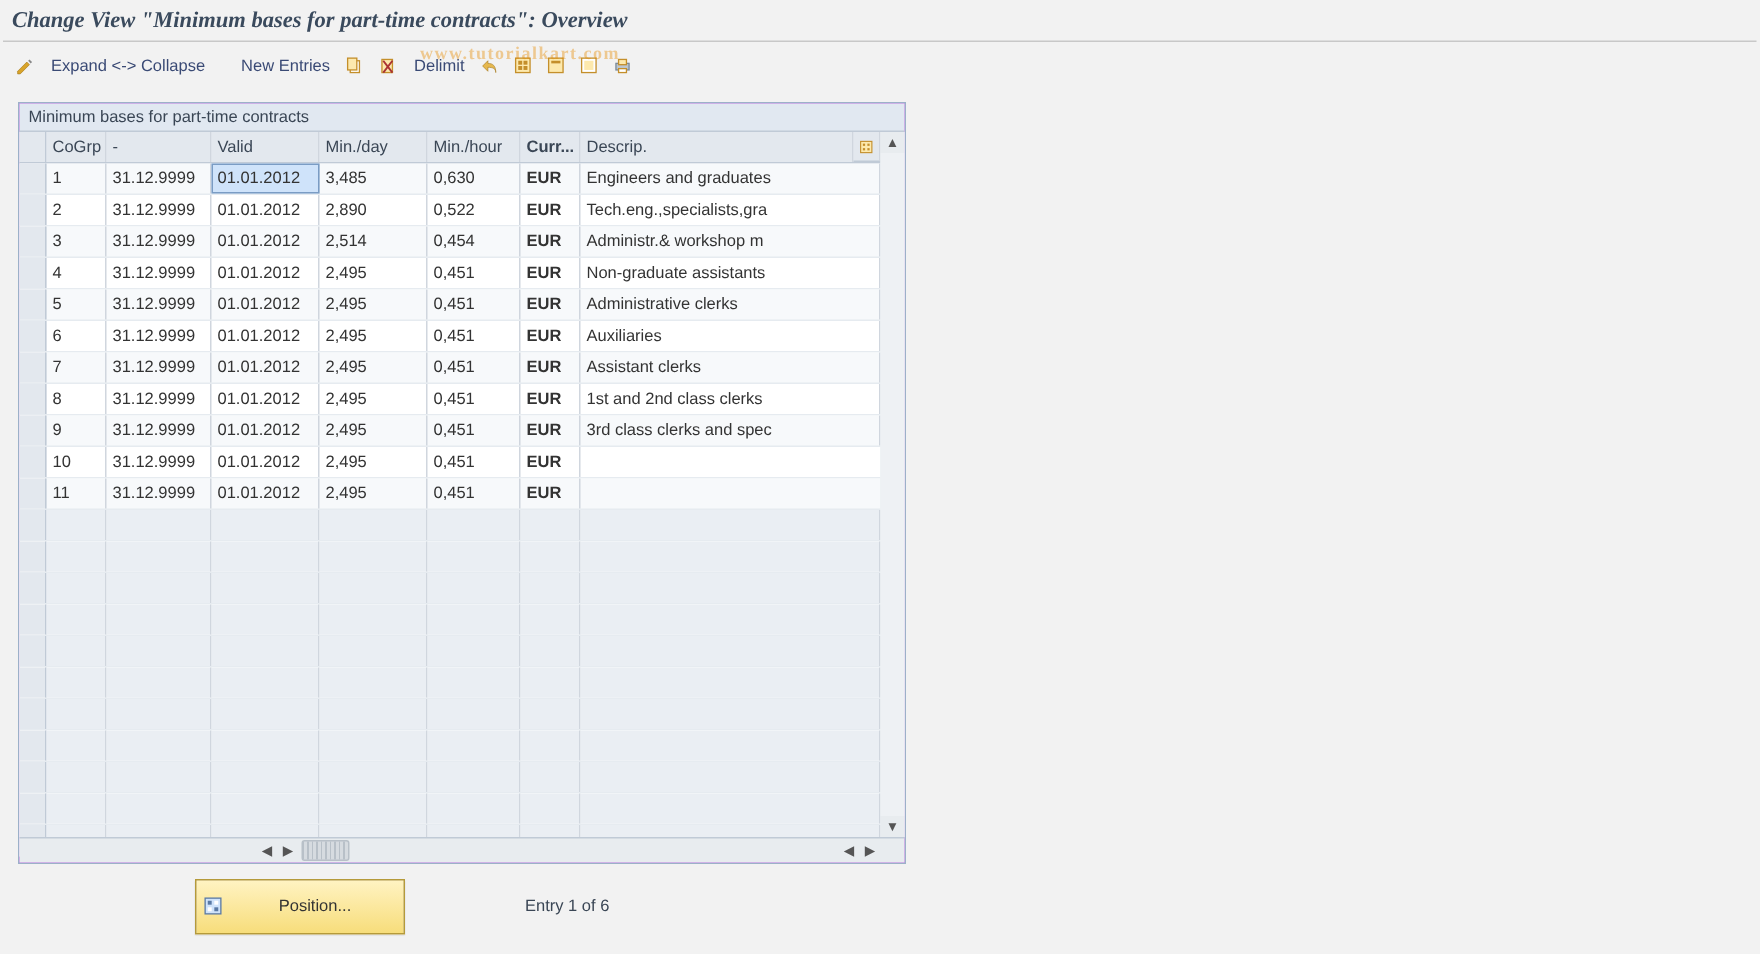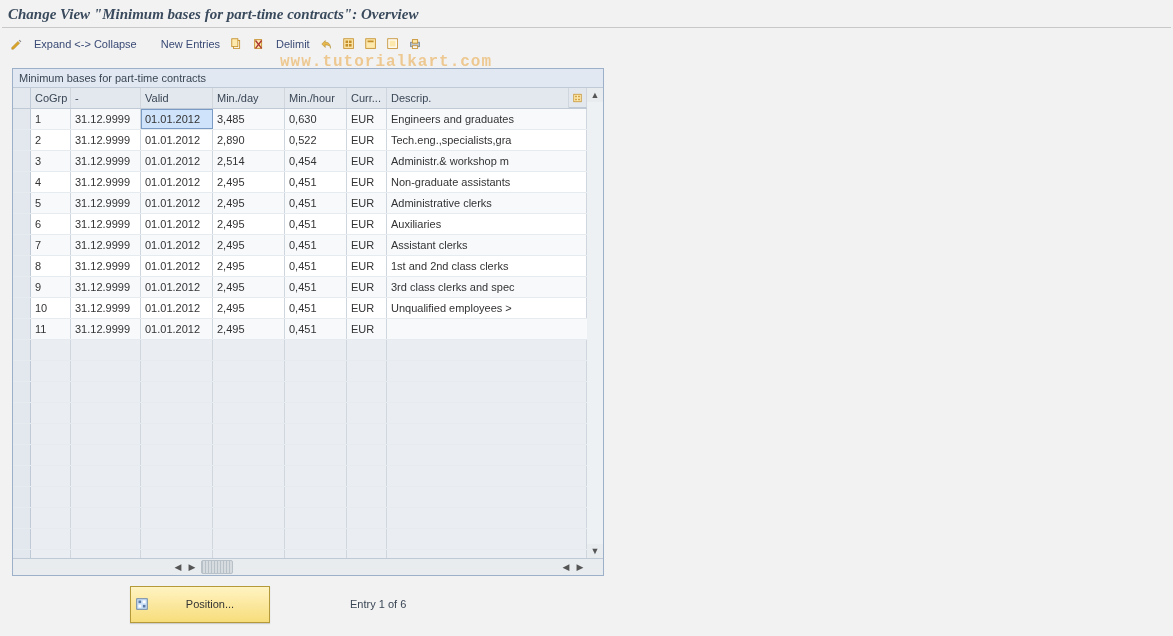--- a/index.html
+++ b/index.html
@@ -45,24 +45,24 @@
     width: 18px;
     height: 18px;
     display: inline-flex;
     align-items: center;
     justify-content: center;
     cursor: pointer;
   }
   .toolbar svg { width: 14px; height: 14px; }
   .watermark {
     position: absolute;
-    top: 53px;
+    top: 28px;
     left: 280px;
-    font-family: Liberation Mono, monospace;
-    font-size: 16px;
+    font-family: Liberation Serif, serif;
+    font-size: 12px;
     color: #e68a00;
     opacity: 0.4;
     pointer-events: none;
     font-weight: bold;
     letter-spacing: 1px;
   }
   .container {
     margin: 10px 0 0 12px;
     border: 1px solid #9cb0c9;
     width: 590px;
@@ -123,21 +123,21 @@
     width: 18px;
     background: #e3e8ee;
     border-right: 1px solid #c0cad6;
     box-sizing: border-box;
   }
   .c-cogrp { width: 40px; }
   .c-dash  { width: 70px; }
   .c-valid { width: 72px; }
   .c-minday{ width: 72px; }
   .c-minhr { width: 62px; }
-  .c-curr  { width: 40px; }
+  .c-curr  { width: 40px; font-weight: bold; }
   .c-desc  { flex: 1; }
   .c-cfg   { width: 18px; background: #e3e8ee; border-bottom:1px solid #c0cad6; display:flex; align-items:center; justify-content:center;}
   .cell-selected {
     background: #cfe3fa !important;
     outline: 1px solid #7a9cc4;
     outline-offset: -1px;
   }
   .vscroll {
     width: 16px;
     background: #e8ecef;
@@ -397,21 +397,20 @@
             <div class="gc c-desc">3rd class clerks and spec</div>
           </div>
           <div class="row">
             <div class="row-head"></div>
             <div class="gc c-cogrp">10</div>
             <div class="gc c-dash">31.12.9999</div>
             <div class="gc c-valid ">01.01.2012</div>
             <div class="gc c-minday">2,495</div>
             <div class="gc c-minhr">0,451</div>
             <div class="gc c-curr">EUR</div>
-            <div class="gc c-desc">Unqualified employees &gt;</div>
           </div>
           <div class="row alt">
             <div class="row-head"></div>
             <div class="gc c-cogrp">11</div>
             <div class="gc c-dash">31.12.9999</div>
             <div class="gc c-valid ">01.01.2012</div>
             <div class="gc c-minday">2,495</div>
             <div class="gc c-minhr">0,451</div>
             <div class="gc c-curr">EUR</div>
           </div>

